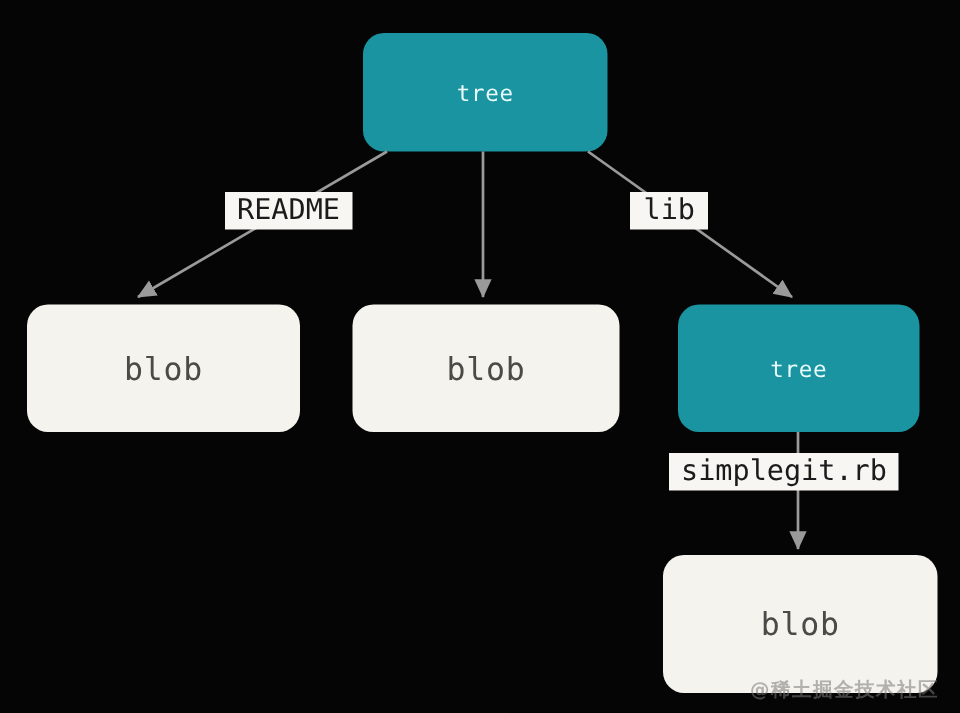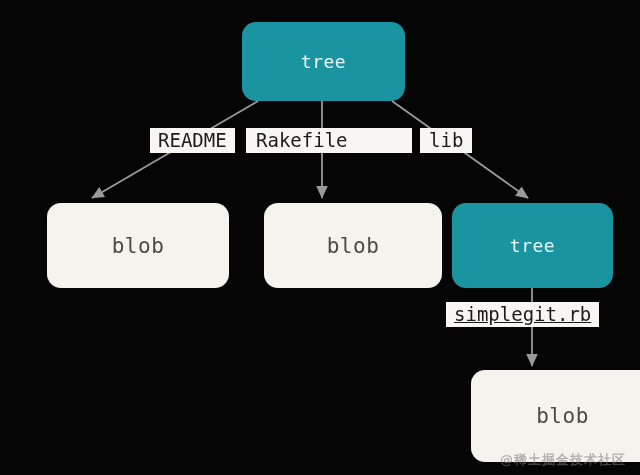--- a/index.html
+++ b/index.html
@@ -21,27 +21,26 @@
     display: flex;
     align-items: center;
     justify-content: center;
     border-radius: 14px;
     box-sizing: border-box;
     letter-spacing: 0.5px;
   }
   .node-tree {
     background: #1a94a0;
     color: #e8fbfd;
-    font-size: 18px;
+    font-size: 15px;
   }
   .node-blob {
     background: #f5f3ee;
     color: #4a4a46;
     font-size: 21px;
-    margin-left: 29px;
   }
   .edge-label {
     position: absolute;
     background: #f7f6f2;
     color: #1b1b1b;
     font-size: 19px;
     line-height: 25px;
     height: 25px;
     display: flex;
     align-items: center;
@@ -95,40 +94,37 @@
     <line x1="532" y1="288" x2="532" y2="366" stroke="#9a9a9a" stroke-width="1.8" marker-end="url(#ah)"></line>
   </svg>
 
   <div class="node node-tree" style="left:242px; top:22px; width:163px; height:79px;">
     <span>tree</span>
   </div>
 
   <div class="edge-label" style="left:150px; top:128px; padding:0 8px;">
     <span>README</span>
   </div>
-  <div class="edge-label" style="left:246px; top:128px; width:166px; padding:0 10px;">
-    <span>Rakefile</span>
-  </div>
   <div class="edge-label" style="left:420px; top:128px; padding:12px 9px;">
     <span>lib</span>
   </div>
 
   <div class="node node-blob" style="left:18px; top:203px; width:182px; height:85px;">
     <span>blob</span>
   </div>
 
   <div class="node node-blob" style="left:235px; top:203px; width:178px; height:85px;">
     <span>blob</span>
   </div>
 
   <div class="node node-tree" style="left:452px; top:203px; width:161px; height:85px;">
     <span>tree</span>
   </div>
 
-  <div class="edge-label" style="left:446px; top:302px; padding:0 8px;text-decoration:underline;">
+  <div class="edge-label" style="left:446px; top:302px; padding:0 8px;">
     <span>simplegit.rb</span>
   </div>
 
   <div class="node node-blob" style="left:442px; top:370px; width:183px; height:92px;">
     <span>blob</span>
   </div>
 
   <div class="watermark">@稀土掘金技术社区</div>
 
 </div>

